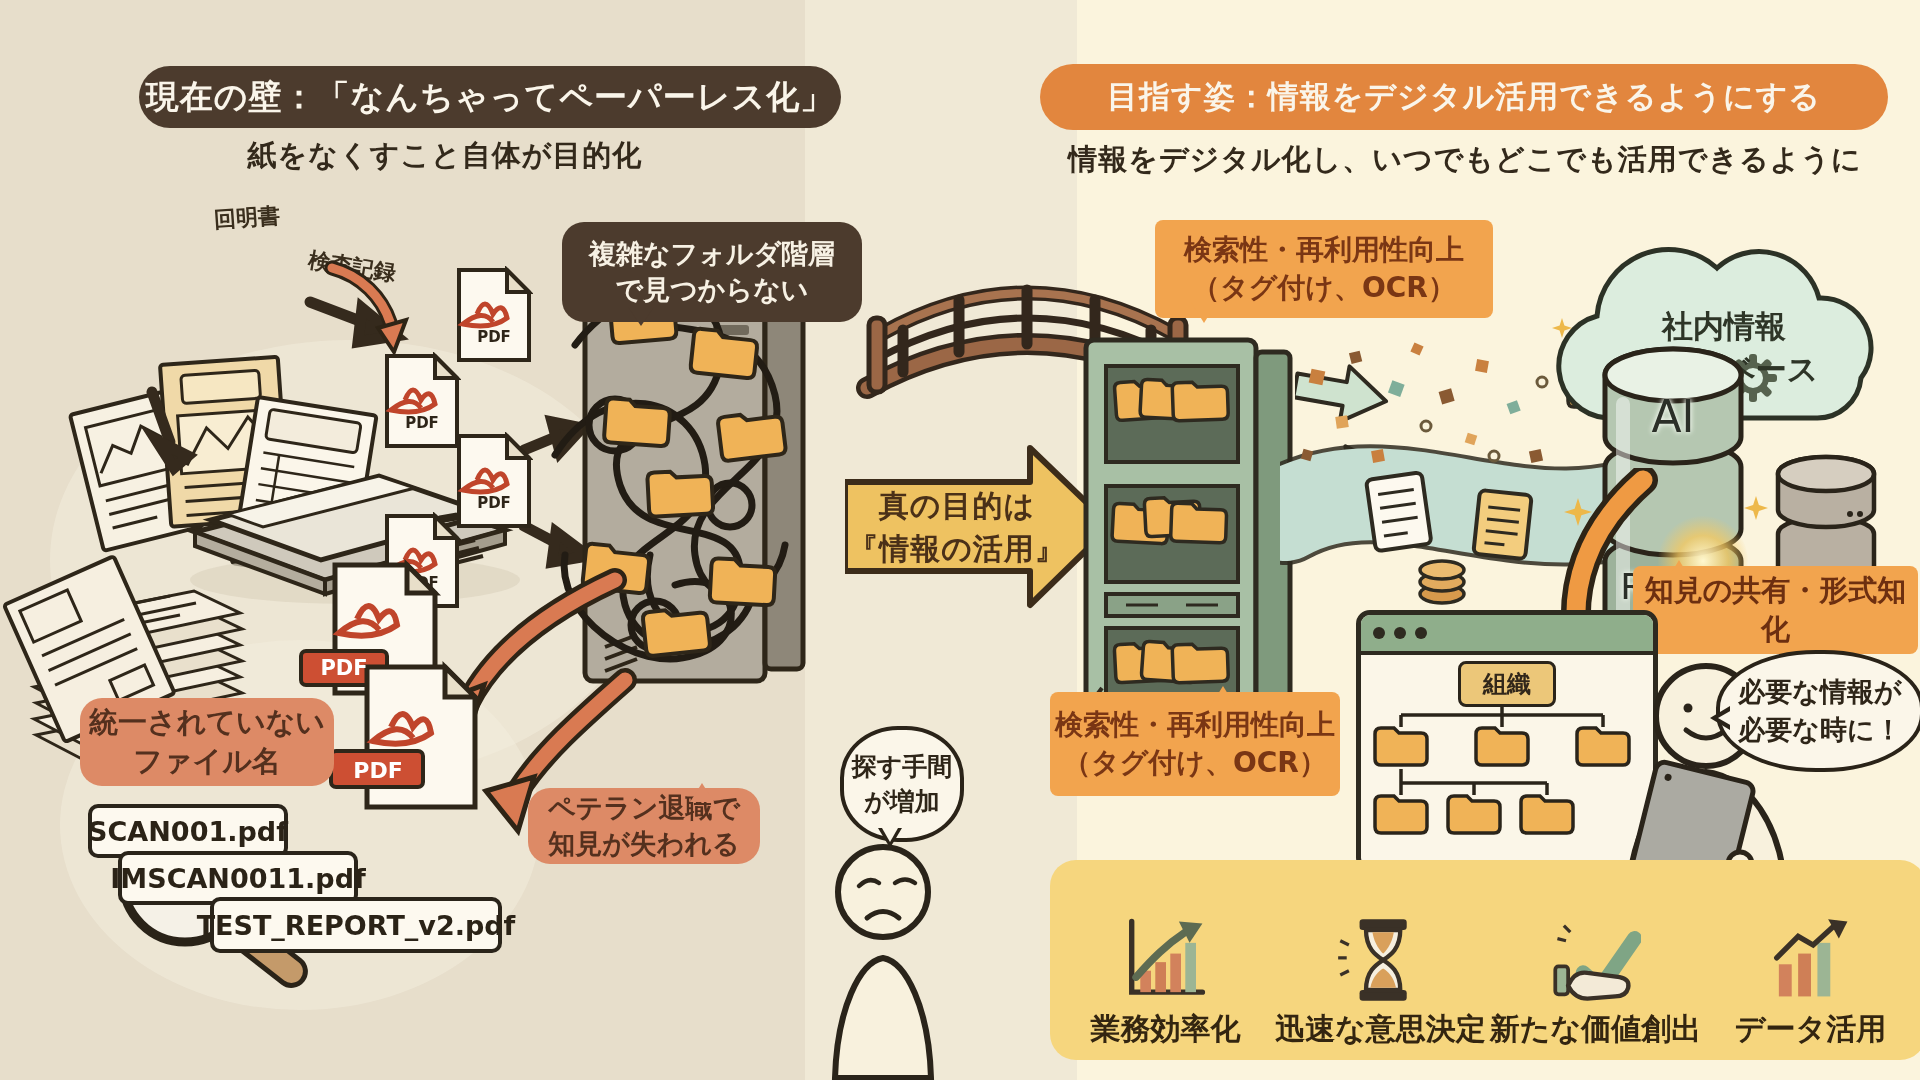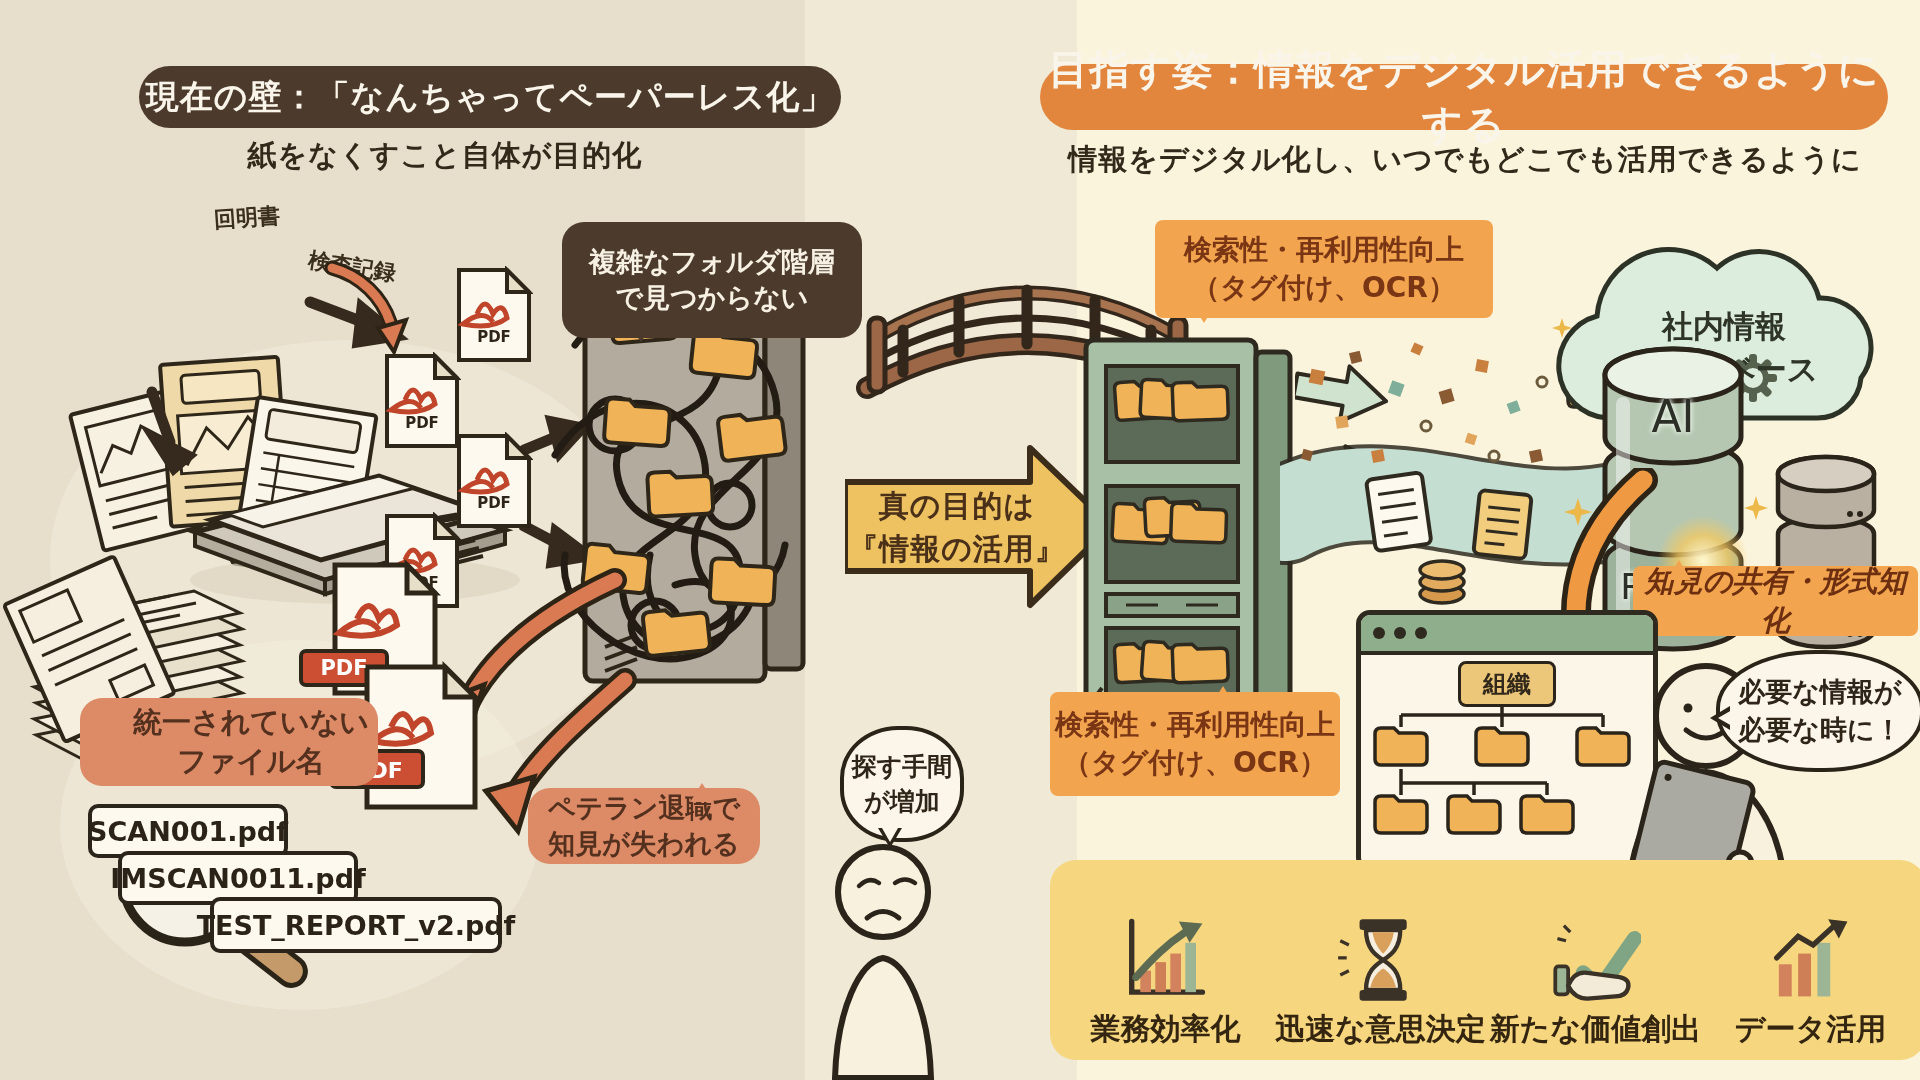--- a/index.html
+++ b/index.html
@@ -14,21 +14,21 @@
 
   
   .bg-left{left:0;top:0;width:805px;height:1080px;background:#e7decb;}
   .bg-mid{left:805px;top:0;width:272px;height:1080px;background:#f0e9d6;}
   .bg-right{left:1077px;top:0;width:843px;height:1080px;background:#fbf4dd;}
   .blob{border-radius:50%;opacity:.55;}
 
   
   .pill{border-radius:34px;color:#faf5ea;font-weight:800;letter-spacing:1px;}
   .pill-left{background:#4c3b2d;font-size:33px;}
-  .pill-right{background:#e2863e;font-size:40px;}
+  .pill-right{background:#e2863e;font-size:31px;}
   .subtitle{font-weight:800;color:#33291b;font-size:29px;letter-spacing:1px;}
 
   
   .bub{border-radius:22px;font-weight:800;line-height:1.35;}
   .bub-dark{background:#4c3b2d;color:#f7f1e4;font-size:27px;}
   .bub-dark::after{content:'';position:absolute;left:66px;bottom:-17px;
     border:13px solid transparent;border-top:19px solid #4c3b2d;}
   .bub-salmon{background:#dd8a66;color:#54301e;font-size:28px;}
   .bub-salmon-tail::after{content:'';position:absolute;right:46px;top:-17px;
     border:12px solid transparent;border-bottom:19px solid #dd8a66;}
@@ -249,21 +249,21 @@
       <use href="#fo" transform="translate(148,70) rotate(6)"></use>
       <use href="#fo" transform="translate(60,140) rotate(4)"></use>
       <use href="#fo" transform="translate(170,160) rotate(-7)"></use>
       <use href="#fo" transform="translate(100,215) rotate(-3)"></use>
       <use href="#fo" transform="translate(40,285) rotate(6)"></use>
       <use href="#fo" transform="translate(165,300) rotate(3)"></use>
       <use href="#fo" transform="translate(95,355) rotate(-6)"></use>
     </g>
   </svg>
 
-  <div class="abs bub bub-dark ctr" style="left:562px;top:222px;width:300px;height:116px;">
+  <div class="abs bub bub-dark ctr" style="left:562px;top:222px;width:300px;height:100px;">
     <span>
       <span class="line">複雑なフォルダ階層</span>
       <span class="line">で見つからない</span>
     </span>
   </div>
 
   <svg class="abs" style="left:420px;top:555px;" width="230" height="290" viewBox="0 0 230 290">
     <path d="M195,25 C130,55 75,95 48,148" fill="none" stroke="#2e2416" stroke-width="24" stroke-linecap="round"></path>
     <path d="M195,25 C130,55 75,95 48,148" fill="none" stroke="#d97a52" stroke-width="15" stroke-linecap="round"></path>
     <polygon points="16,148 64,130 46,186" fill="#d97a52" stroke="#2e2416" stroke-width="5"></polygon>
@@ -282,21 +282,21 @@
     <g>
       <path d="M72,112 h78 l30,30 v110 h-108 z" fill="#fdf9ef" stroke="#2e2619" stroke-width="5"></path>
       <path d="M150,112 l30,30 h-30 z" fill="#e8dfc9" stroke="#2e2619" stroke-width="5"></path>
       <path d="M96,172 q12,-26 22,0 q14,-18 18,6 q-22,16 -58,8 q26,-22 40,-3" fill="none" stroke="#c0452b" stroke-width="6"></path>
       <rect x="36" y="196" width="92" height="36" rx="5" fill="#cd4f33" stroke="#2e2619" stroke-width="4"></rect>
     </g>
   </svg>
   <div class="abs pdf-banner-label ctr" style="left:301px;top:653px;width:86px;height:30px;font-size:21px;">PDF</div>
   <div class="abs pdf-banner-label ctr" style="left:333px;top:754px;width:90px;height:32px;font-size:22px;">PDF</div>
 
-  <div class="abs bub bub-salmon ctr" style="left:80px;top:698px;width:254px;height:88px;font-size:29px;padding-left:44px;">
+  <div class="abs bub bub-salmon ctr" style="left:80px;top:698px;width:254px;height:88px;font-size:29px;">
     <span>
       <span class="line">統一されていない</span>
       <span class="line">ファイル名</span>
     </span>
   </div>
 
   <svg class="abs" style="left:90px;top:795px;" width="235" height="215" viewBox="0 0 235 215">
     <circle cx="95" cy="85" r="62" fill="rgba(255,255,255,0.45)" stroke="#2a2318" stroke-width="9"></circle>
     <path d="M52,62 q14,-24 44,-26" fill="none" stroke="#2a2318" stroke-width="5" opacity=".5"></path>
     <g transform="rotate(38 150 135)">
@@ -522,21 +522,21 @@
     <g fill="#2a241a">
       <circle cx="78" cy="66" r="3"></circle>
         <circle cx="88" cy="66" r="3"></circle>
       <circle cx="78" cy="126" r="3"></circle>
         <circle cx="88" cy="126" r="3"></circle>
       <circle cx="78" cy="186" r="3"></circle>
         <circle cx="88" cy="186" r="3"></circle>
     </g>
   </svg>
 
-  <div class="abs bub bub-orange tail-ul ctr" style="left:1633px;top:566px;width:285px;height:70px;font-size:29px;color:#6d2f10;font-style:italic;">知見の共有・形式知化</div>
+  <div class="abs bub bub-orange tail-ul ctr" style="left:1633px;top:566px;width:285px;height:88px;font-size:29px;color:#6d2f10;">知見の共有・形式知化</div>
 
   <svg class="abs" style="left:1518px;top:468px;" width="150" height="235" viewBox="0 0 150 235">
     <path d="M125,12 C70,60 48,120 62,185" fill="none" stroke="#2e2416" stroke-width="30" stroke-linecap="round"></path>
     <path d="M125,12 C70,60 48,120 62,185" fill="none" stroke="#ef9a43" stroke-width="19" stroke-linecap="round"></path>
     <polygon points="30,180 92,174 58,230" fill="#ef9a43" stroke="#2e2416" stroke-width="5" stroke-linejoin="round"></polygon>
   </svg>
 
   <div class="abs bub bub-orange tail-up ctr" style="left:1050px;top:692px;width:290px;height:104px;">
     <span>
       <span class="line">検索性・再利用性向上</span>

